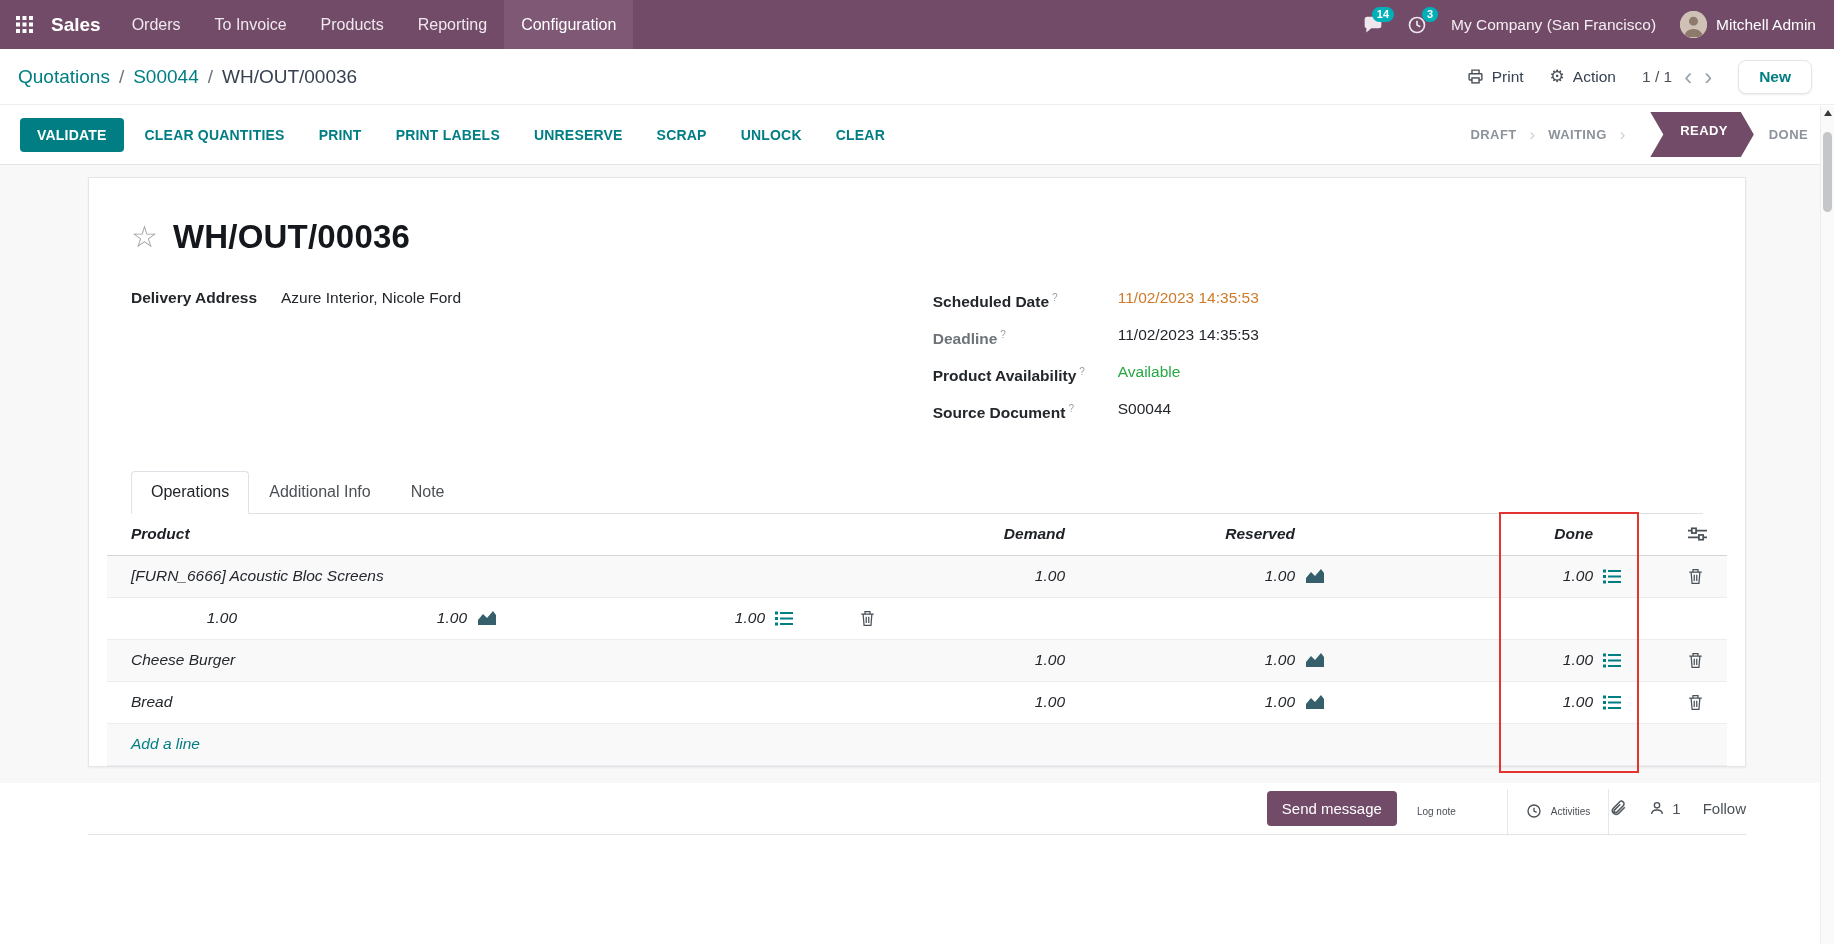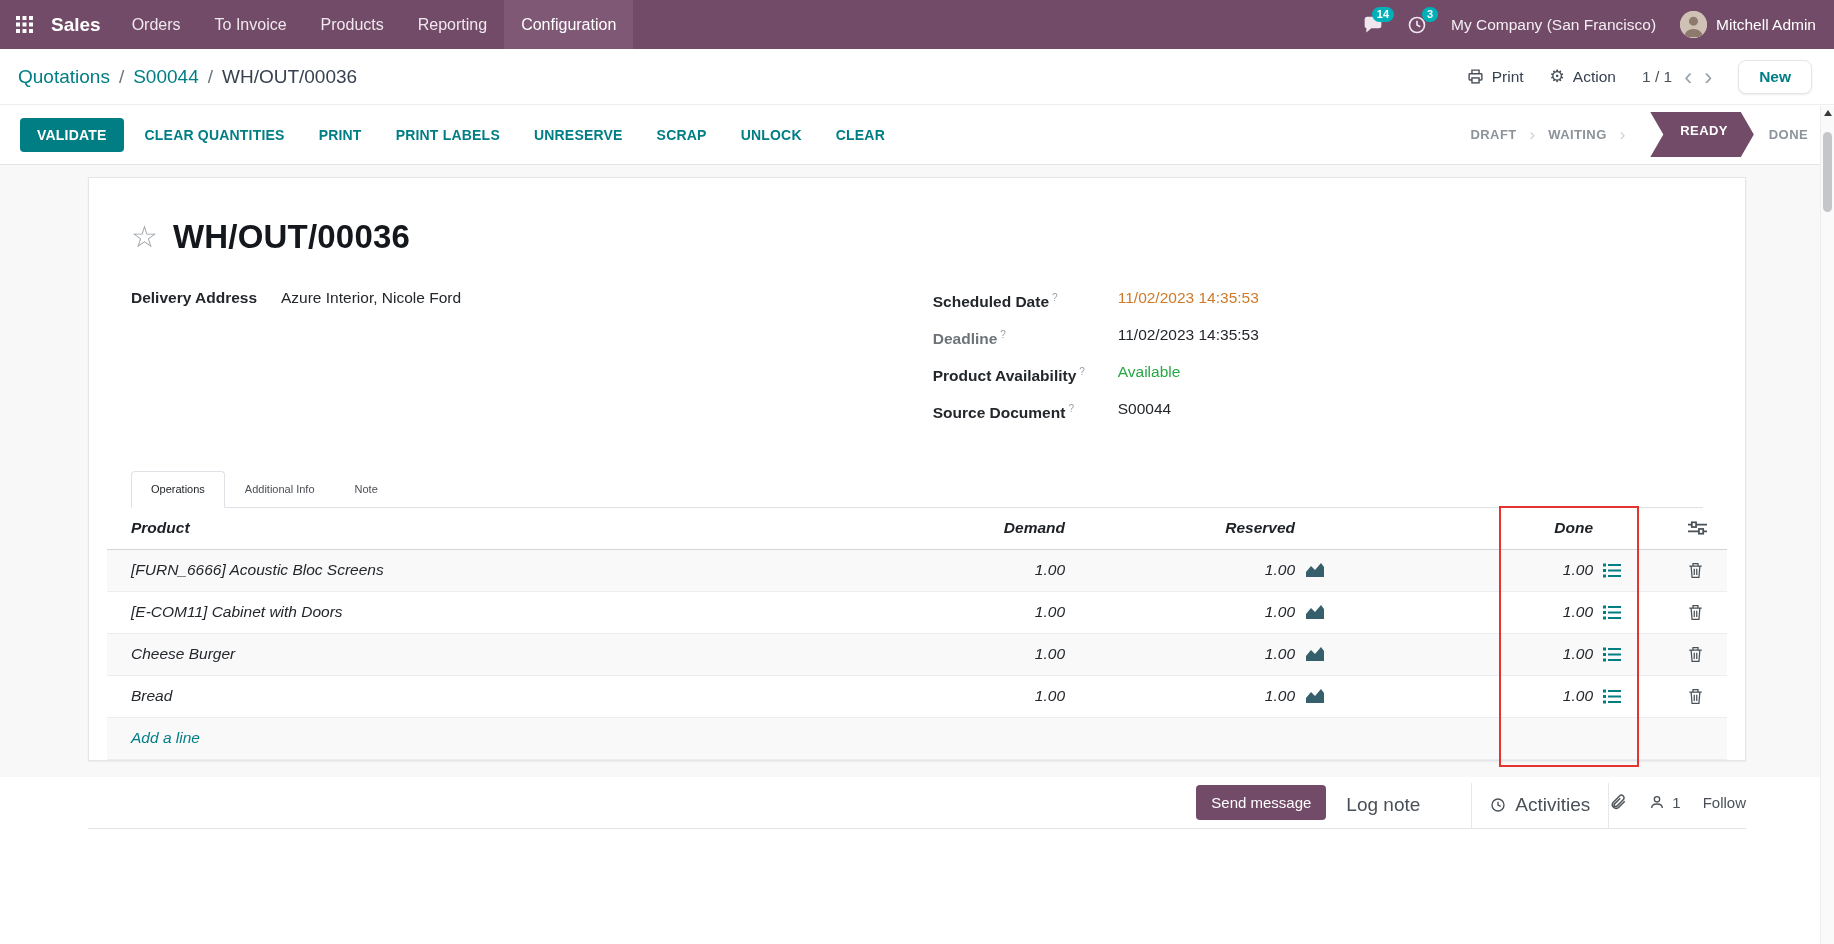--- a/index.html
+++ b/index.html
@@ -61,21 +61,21 @@
   .field-label { width: 185px; font-weight: 700; color: #23272c; flex: 0 0 auto; }
   .fields-left .field-label { width: 150px; }
   .field-label.muted { color: #6d7378; }
   .help-sup { color: #98a1a9; font-size: 10px; vertical-align: super; margin-left: 3px; font-weight: 400; }
   .field-value { color: #23272c; }
   .field-value.warn { color: var(--date-warn, #ce7a29); }
   .field-value.ok { color: var(--success, #28a745); }
 
   
   .tabs { display: flex; margin: 34px 42px 0; border-bottom: 1px solid #dee2e6; }
-  .tab { padding: 11px 19px; font-size: 11px; color: #4b5056; background: none; border: 1px solid transparent; cursor: pointer; }
+  .tab { padding: 11px 19px; font-size: 16px; color: #4b5056; background: none; border: 1px solid transparent; cursor: pointer; }
   .tab.active { border-color: #dee2e6 #dee2e6 #fff #dee2e6; background: #fff; margin-bottom: -1px; color: #212529; border-top-left-radius: 4px; border-top-right-radius: 4px; }
 
   
   .table-wrap { position: relative; margin: 0 18px; font-style: italic; }
   .trow { display: flex; align-items: center; min-height: 42px; border-bottom: 1px solid #ebedf0; font-size: 15.5px; color: #23272c; }
   .trow.zebra { background: #f9f9fa; }
   .thead { font-weight: 700; border-bottom: 1px solid #d2d5d9; color: #1d2125; }
   .col-product { flex: 1; padding-left: 24px; }
   .col-demand { width: 150px; display: flex; justify-content: flex-end; padding-right: 20px; text-align: center; }
   .col-reserved { width: 240px; display: flex; justify-content: flex-end; align-items: center; gap: 10px; }
@@ -91,21 +91,21 @@
   
   .pip-section { padding: 12px 18px 26px; }
   .red-box-btn { display: inline-block; border: 2px solid var(--annotation, #e3342f); padding: 14px 130px 22px 26px; }
   .pip-btn { background: var(--accent, #017E84); color: #fff; border: 0; font-size: 13.5px; font-weight: 700; padding: 10px 16px; border-radius: 4px; letter-spacing: .3px; cursor: pointer; }
 
   
   .chatter { background: #fff; margin-top: 16px; height: 260px; padding: 6px 88px 0; }
   .chatter-bar { display: flex; justify-content: flex-end; align-items: center; border-bottom: 1px solid #e2e4e8; }
   .chatter-left { display: flex; align-items: stretch; }
   .send-btn { background: var(--send-btn, #714B67); color: #fff; border: 0; font-size: 15px; padding: 9px 15px; border-radius: 4px; cursor: pointer; margin: 2px 2px 8px 0; }
-  .chatter-tab { background: none; border: 0; font-size: 19px; color: #495057; padding: 9px 18px; cursor: pointer; display: flex; align-items: center; gap: 9px; }
+  .chatter-tab { background: none; border: 0; font-size: 10px; color: #495057; padding: 9px 18px; cursor: pointer; display: flex; align-items: center; gap: 9px; }
   .chatter-tab.bordered { border-left: 1px solid #e5e7ea; border-right: 1px solid #e5e7ea; margin-left: 33px; }
   .chatter-right { display: flex; align-items: center; gap: 22px; padding-bottom: 6px; }
   .follower-btn { display: flex; align-items: center; gap: 7px; background: none; border: 0; font-size: 15px; color: #495057; cursor: pointer; }
   .follow-btn { background: none; border: 0; font-size: 15px; color: #495057; cursor: pointer; }
 
   
   .scrollbar { position: absolute; top: 106px; right: 0; bottom: 0; width: 14px; background: #fafafa; border-left: 1px solid #ededed; }
   .scroll-arrow { position: absolute; top: 4px; left: 3px; width: 0; height: 0; border-left: 4px solid transparent; border-right: 4px solid transparent; border-bottom: 6px solid #3a3a3a; }
   .scroll-thumb { position: absolute; top: 26px; left: 2px; width: 9px; height: 80px; background: #c4c6ca; border-radius: 5px; cursor: pointer; }
 </style>
@@ -307,21 +307,20 @@
                   <path d="M2 6h20"></path>
                   <path d="M8 6V2h8v4"></path>
                   <path d="M5 6l1.5 18h11L19 6"></path>
                   <path d="M10 10v10M14 10v10"></path>
                 </svg>
               </button>
           </div>
         </div>
 
         <div class="trow">
-          <div class="col-product">[E-COM11] Cabinet with Doors</div>
           <div class="col-demand">
               <span>1.00</span>
             </div>
           <div class="col-reserved">
             <span>1.00</span>
             <button class="icon-btn">
                 <svg width="20" height="15" viewBox="0 0 20 15">
                   <path d="M1 14V9l5-6 4 4 6-7 3 4v10z" fill="#35606b"></path>
                 </svg>
               </button>

